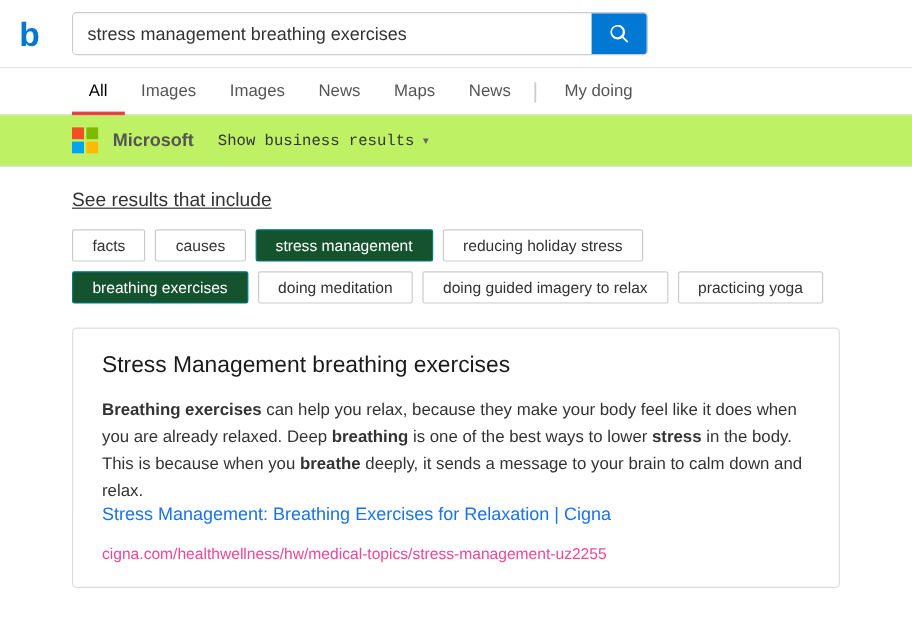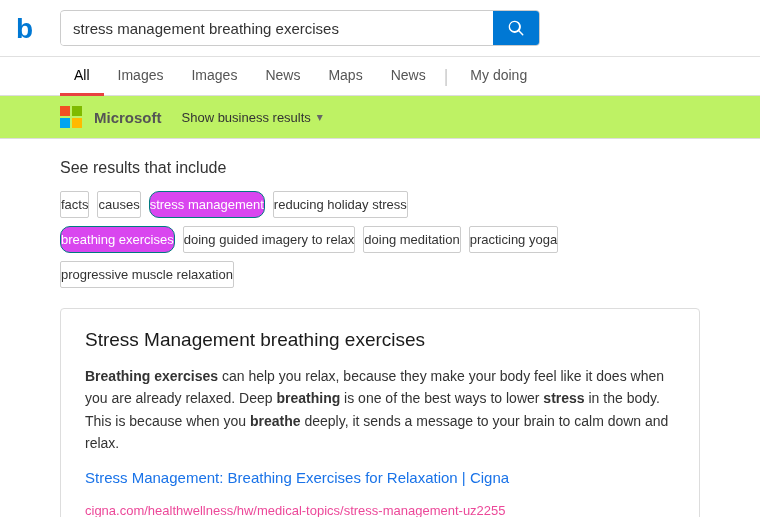--- a/index.html
+++ b/index.html
@@ -101,80 +101,80 @@
     }
     .show-business-btn {
       display: flex;
       align-items: center;
       gap: 6px;
       font-size: 13px;
       color: #333;
       cursor: pointer;
       background: none;
       border: none;
+      font-family: Liberation Mono, monospace;
     }
     .chevron-icon {
       font-size: 12px;
       color: #666;
     }
 
     
     .main-content {
       padding: 20px 60px;
     }
 
     .results-label {
       font-size: 16px;
       color: #333;
       margin-bottom: 14px;
+      text-decoration: underline;
     }
 
     
     .filter-row {
       display: flex;
       flex-wrap: wrap;
       gap: 8px;
       margin-bottom: 8px;
     }
     .chip {
-      padding: 5px 0;
+      padding: 5px 16px;
       border: 1px solid #ccc;
       border-radius: 2px;
       font-size: 13px;
       cursor: pointer;
       background: #fff;
       color: #333;
       white-space: nowrap;
     }
     .chip.active {
-      background: #d946ef;
+      background: #14532d;
       color: #fff;
       border-color: #007b7f;
-      border-radius: 10px;
     }
 
     
     .result-card {
       margin-top: 20px;
       border: 1px solid #ddd;
       border-radius: 4px;
       padding: 20px 24px;
       background: #fff;
     }
     .result-card-title {
       font-size: 19px;
       font-weight: 400;
       color: #1a1a1a;
       margin-bottom: 14px;
     }
     .result-card-body {
       font-size: 14px;
       line-height: 1.6;
       color: #333;
-      margin-bottom: 14px;
     }
     .result-card-body b { font-weight: 700; }
     .result-link {
       color: #1a73e8;
       font-size: 15px;
       text-decoration: none;
       display: block;
       margin-bottom: 16px;
     }
     .result-url {
@@ -233,24 +233,23 @@
 
   <div class="filter-row">
     <button class="chip">facts</button>
     <button class="chip">causes</button>
     <button class="chip active">stress management</button>
     <button class="chip">reducing holiday stress</button>
   </div>
 
   <div class="filter-row">
     <button class="chip active">breathing exercises</button>
+    <button class="chip">doing meditation</button>
     <button class="chip">doing guided imagery to relax</button>
-    <button class="chip">doing meditation</button>
     <button class="chip">practicing yoga</button>
-    <button class="chip">progressive muscle relaxation</button>
   </div>
 
   <div class="result-card">
     <div class="result-card-title">Stress Management breathing exercises</div>
     <div class="result-card-body">
       <b>Breathing exercises</b> can help you relax, because they make your body feel like it does when you are already relaxed. Deep <b>breathing</b> is one of the best ways to lower <b>stress</b> in the body. This is because when you <b>breathe</b> deeply, it sends a message to your brain to calm down and relax.
     </div>
     <a class="result-link" href="#">Stress Management: Breathing Exercises for Relaxation | Cigna</a>
     <span class="result-url">cigna.com/healthwellness/hw/medical-topics/stress-management-uz2255</span>
     

